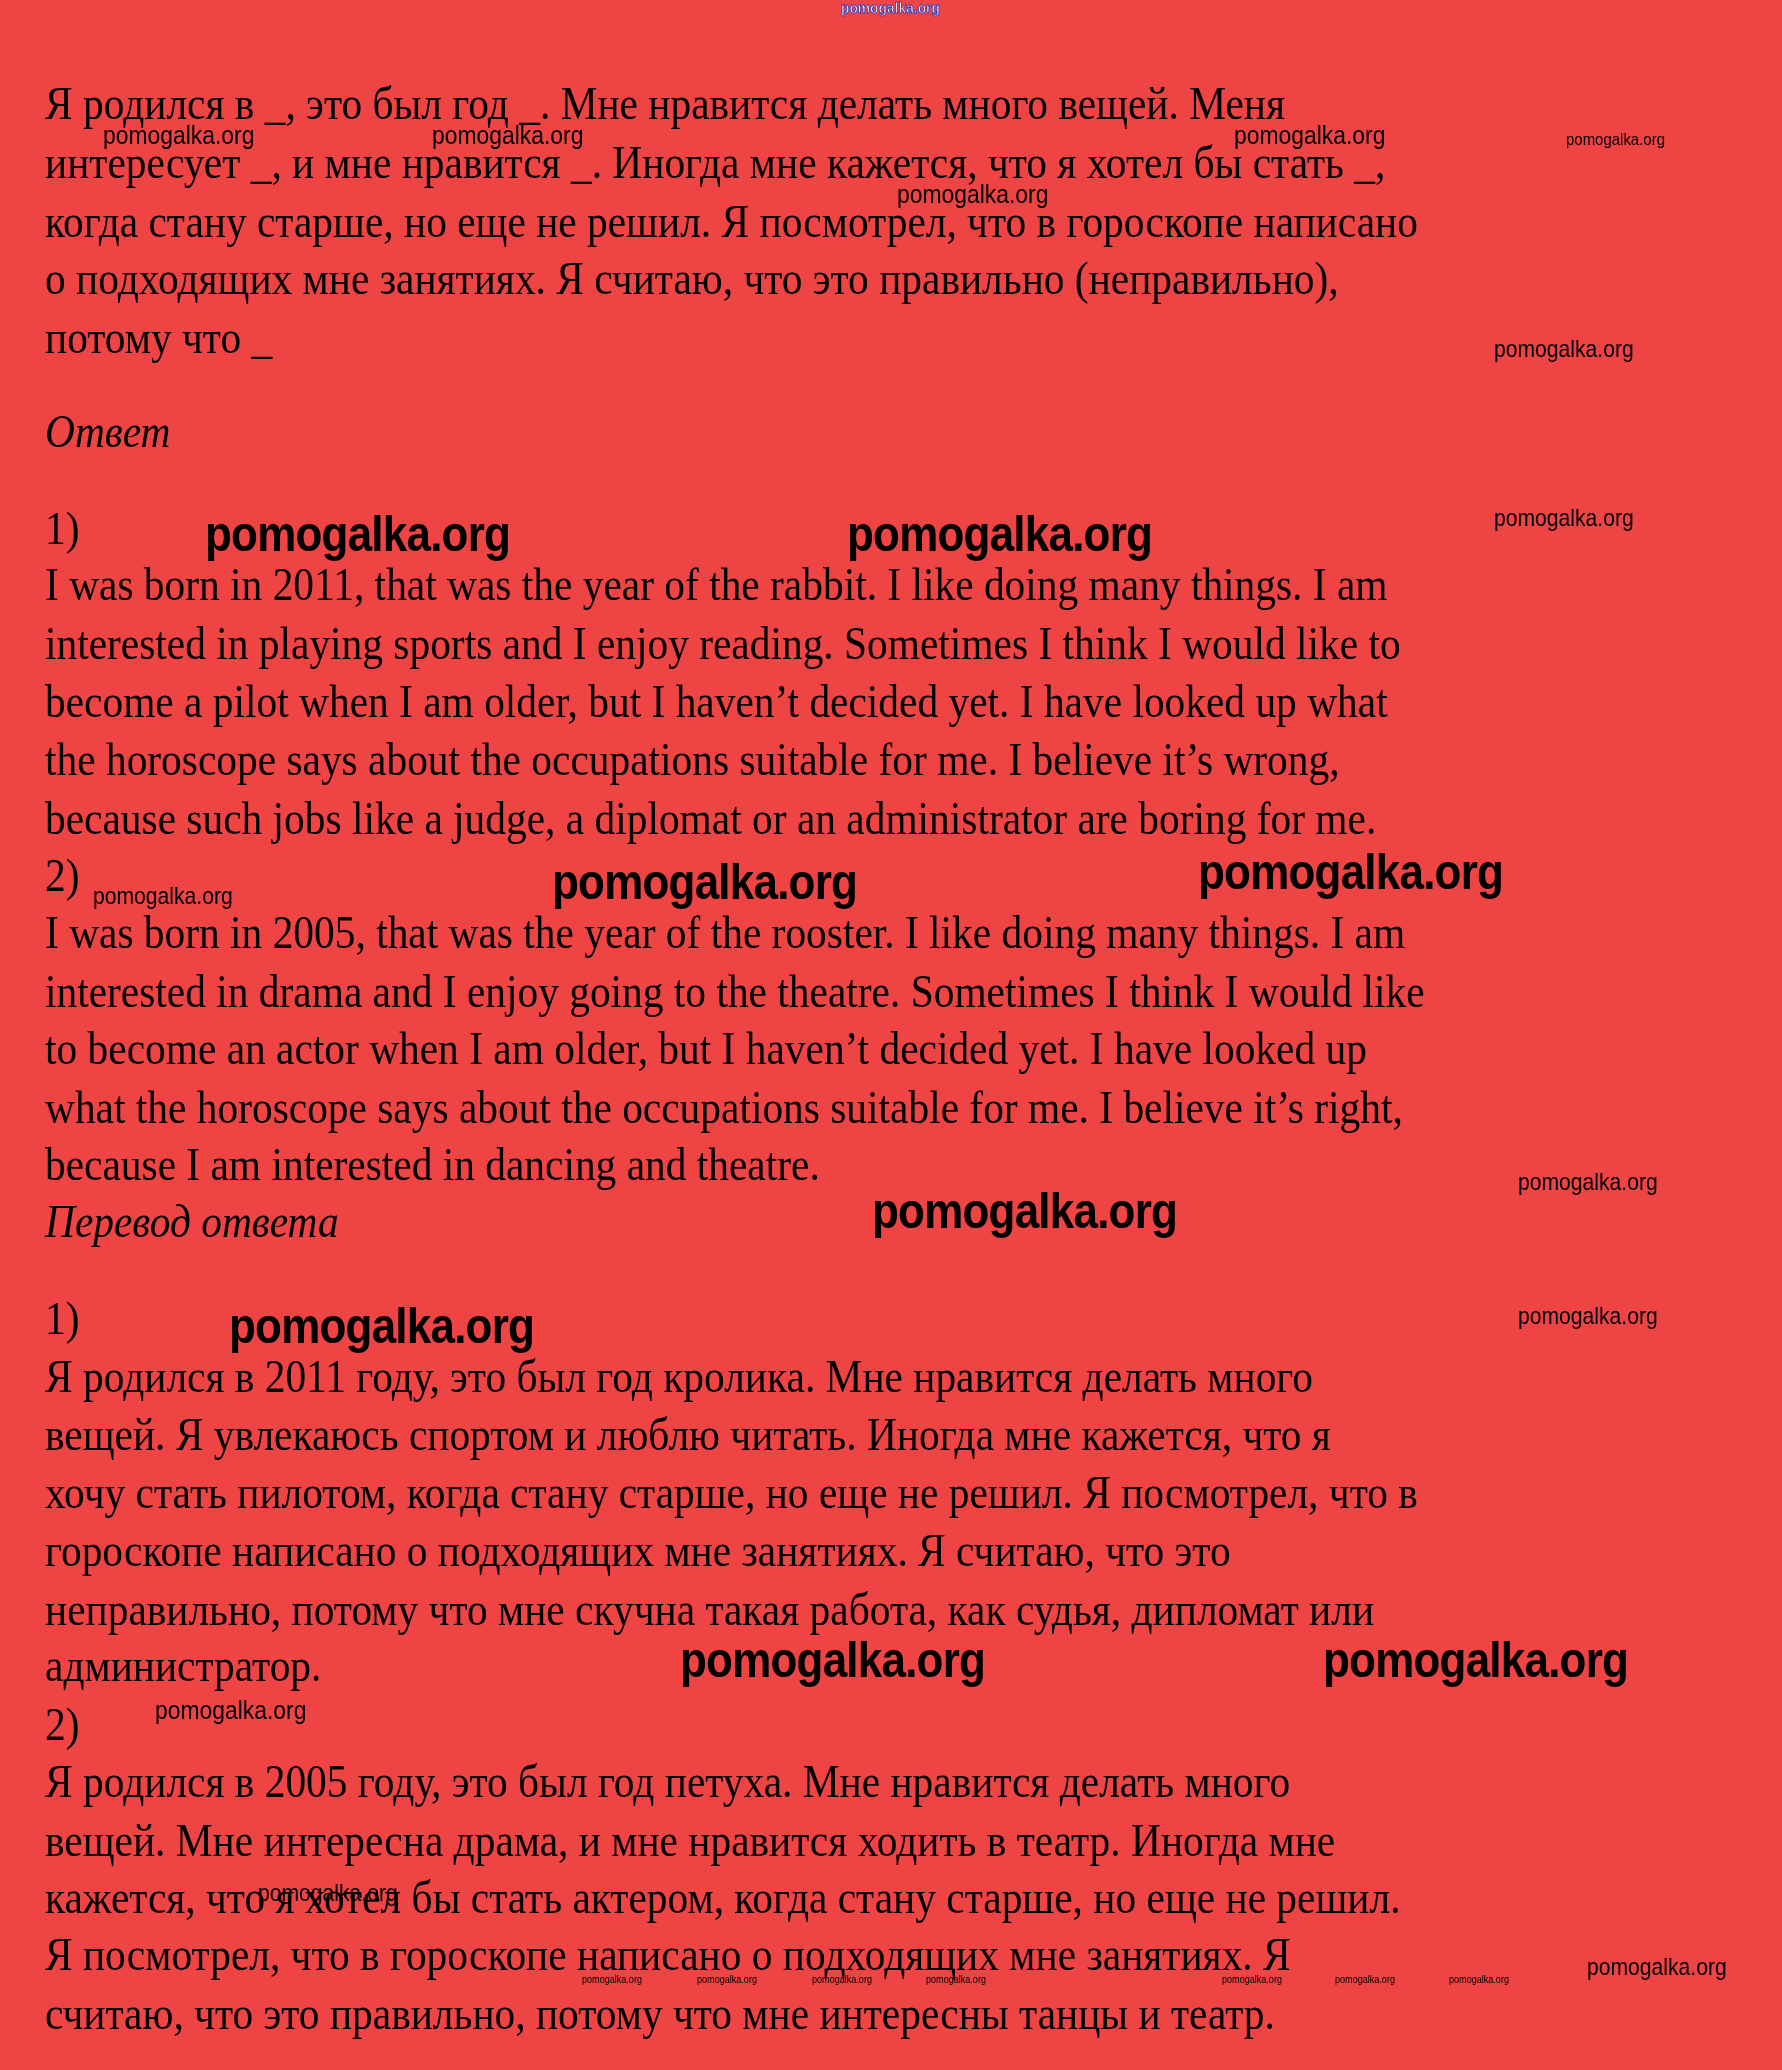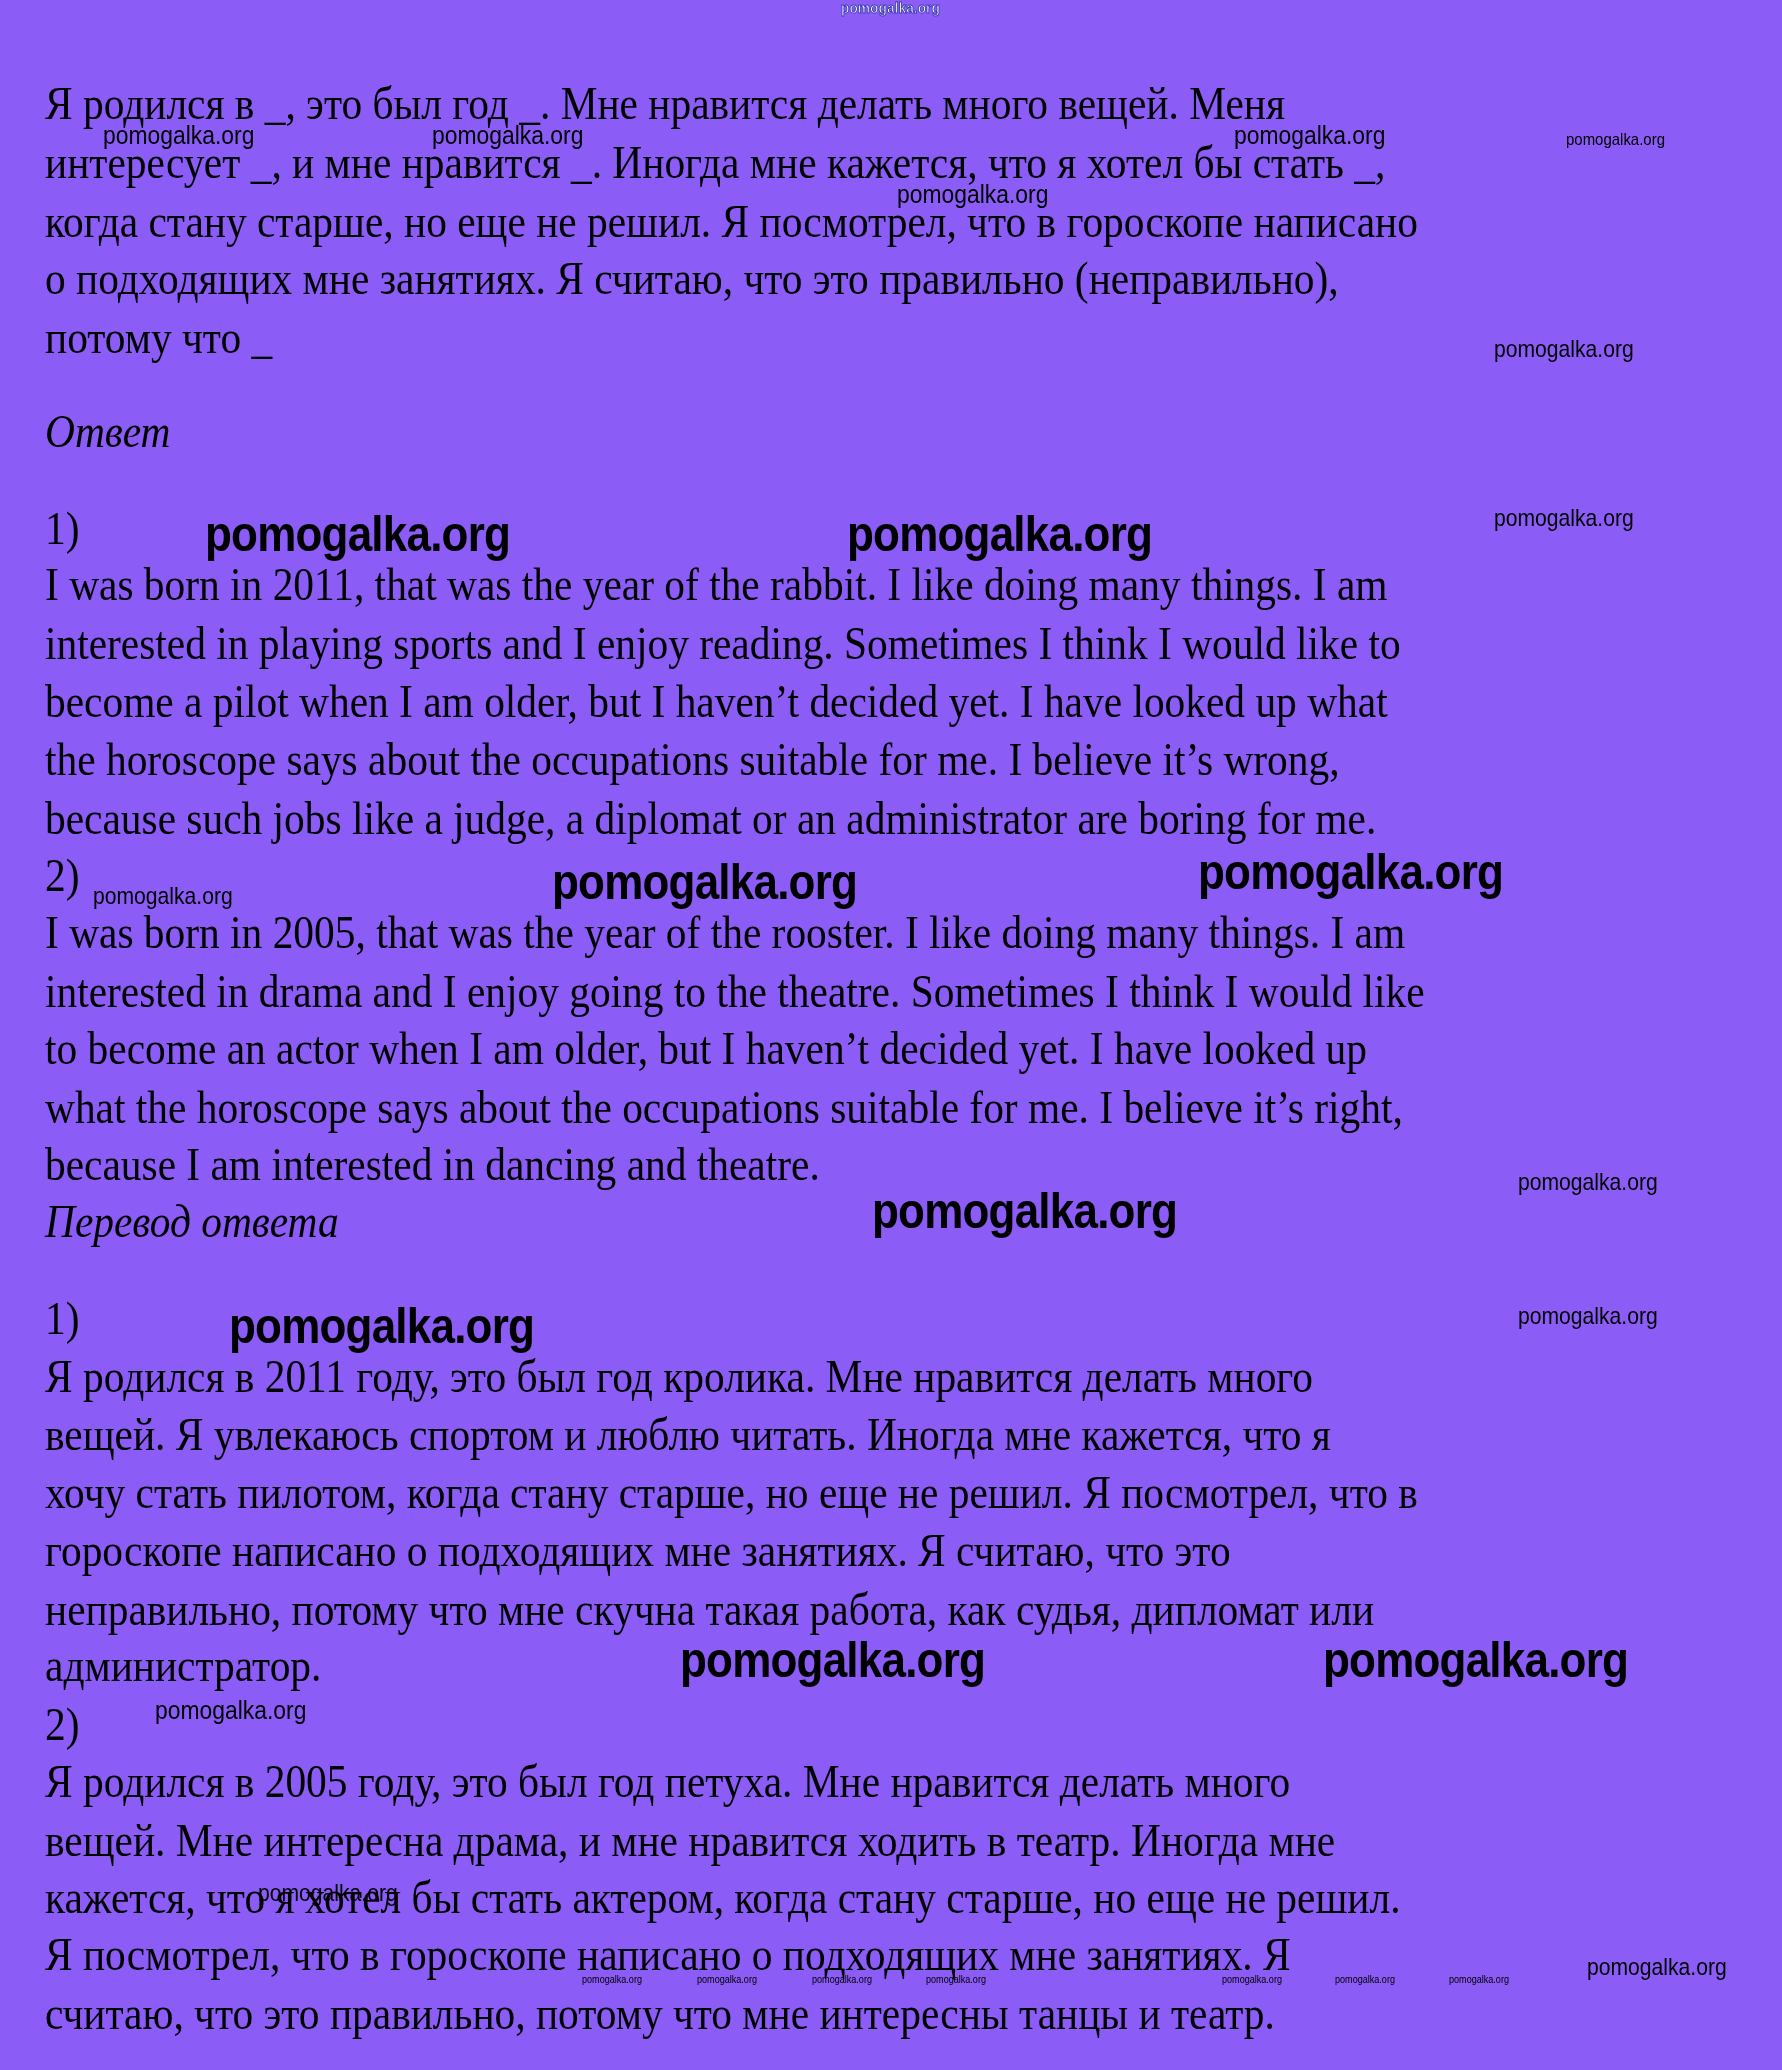--- a/index.html
+++ b/index.html
@@ -1,17 +1,17 @@
 <!DOCTYPE html>
 <html style="font-size:13.8px"><head>
   <meta charset="utf-8">
   <style>
     html, body { margin: 0; padding: 0; background: #ffffff; }
     body { width: 1783px; height: 2070px; position: relative; overflow: hidden; }
-    .page { position: absolute; left: 0; top: 0; width: 1783px; height: 2070px; background: #8b5cf6; }
+    .page { position: absolute; left: 0; top: 0; width: 1783px; height: 2070px; background: #ef4444; }
     .line {
       position: absolute; left: 45px; white-space: nowrap;
       font-family: "Liberation Serif", "DejaVu Serif", serif;
       font-size: 46px; color: #000; line-height: 1;
       transform-origin: left bottom; transform: scaleX(0.9);
     }
     .heading { font-style: italic; }
     .wm {
       position: absolute; white-space: nowrap; color: #000;
       font-family: "Liberation Sans", "DejaVu Sans", sans-serif;

